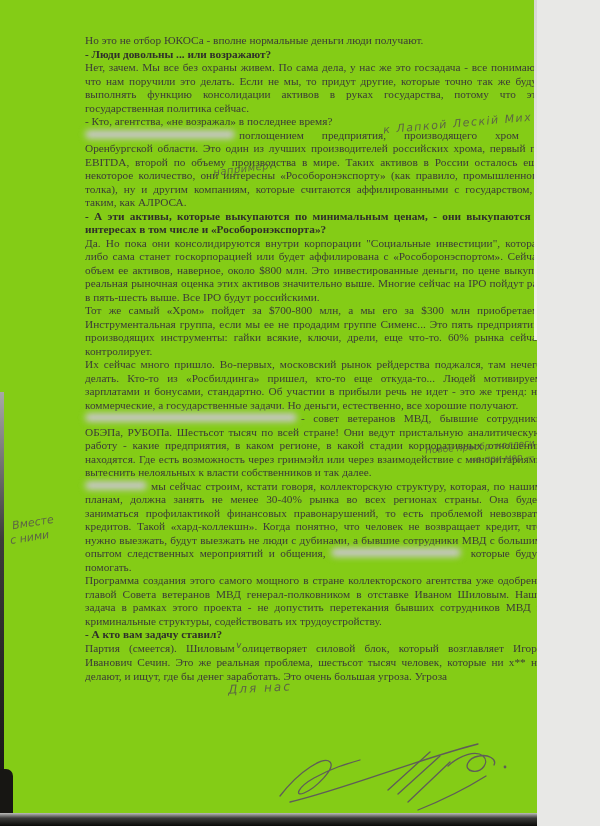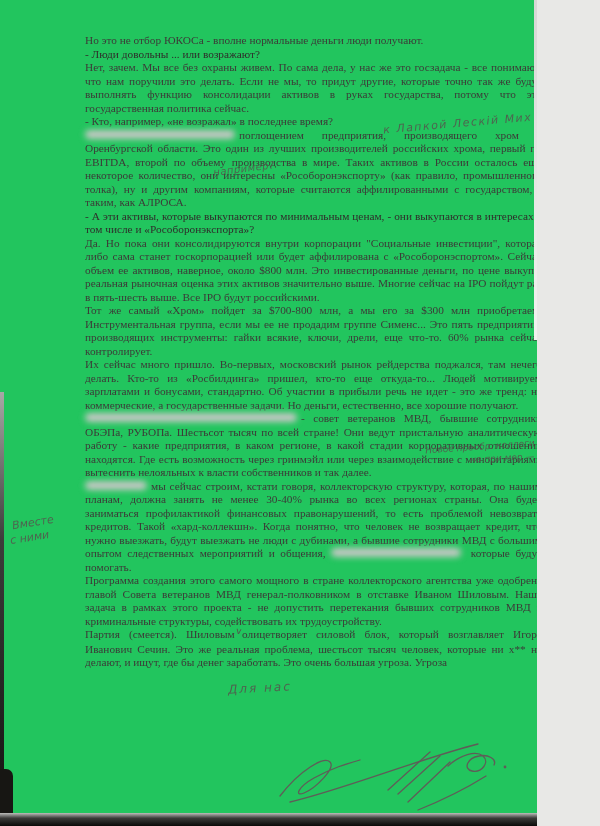--- a/index.html
+++ b/index.html
@@ -1,21 +1,21 @@
 <!DOCTYPE html>
 <html><head>
 <meta charset="utf-8">
 <style>
   html,body{margin:0;padding:0;background:#e8e8e6;}
-  .page{position:relative;width:537px;height:826px;background:#22c55e;overflow:hidden;
+  .page{position:relative;width:537px;height:826px;background:#84cc16;overflow:hidden;
         font-family:"Liberation Serif",serif;}
   .doc{position:absolute;left:85px;top:34px;width:457px;color:#3c3b38;
        font-size:11.3px;line-height:13.5px;text-align:justify;}
   .para{margin:0;}
-  .para.q{font-weight:normal;color:#2f2e2b;}
+  .para.q{font-weight:bold;color:#2f2e2b;}
   .seg.i{}
   .redact{display:inline-block;height:9px;background:#c7c7c5;border-radius:5px;
           filter:blur(3px);vertical-align:baseline;margin:0 4px 0 0;}
   .caret{display:inline-block;font-family:"DejaVu Sans",sans-serif;color:#55524c;
          font-size:9px;transform:translateY(-4px) rotate(8deg);margin:0 1px;}
   .hw{position:absolute;font-family:"DejaVu Sans",sans-serif;font-style:italic;
       color:#56534d;white-space:nowrap;opacity:.85;}
   .hw-top-right{left:383px;top:117px;font-size:11px;transform:rotate(-5deg);letter-spacing:1.5px;}
   .hw-naprimer{left:213px;top:163px;font-size:10px;transform:rotate(-7deg);letter-spacing:.5px;}
   .hw-right-1{left:425px;top:440px;font-size:9px;transform:rotate(-4deg);}
@@ -37,29 +37,30 @@
 </style>
 </head>
 <body>
 
 <div class="page">
 
   <div class="doc" id="doc">
       <p class="para a"><span class="seg">Но это не отбор ЮКОСа - вполне нормальные деньги люди получают.</span></p>
       <p class="para q"><span class="seg">- Люди довольны ... или возражают?</span></p>
       <p class="para a"><span class="seg">Нет, зачем. Мы все без охраны живем. По сама дела, у нас же это госзадача - все понимают, что нам поручили это делать. Если не мы, то придут другие, которые точно так же будут выполнять функцию консолидации активов в руках государства, потому что это государственная политика сейчас.</span></p>
-      <p class="para a"><span class="seg">- Кто, например, «не возражал» в последнее время?</span></p>
+      <p class="para a"><span class="seg">- Кто, агентства, «не возражал» в последнее время?</span></p>
       <p class="para a"><span class="redact" style="width: 150px;"></span><span class="seg">поглощением предприятия, производящего хром в Оренбургской области. Это один из лучших производителей российских хрома, первый по EBITDA, второй по объему производства в мире. Таких активов в России осталось еще некоторое количество, они интересны «Рособоронэкспорту» (как правило, промышленного толка), ну и другим компаниям, которые считаются аффилированными с государством, - таким, как АЛРОСА.</span></p>
       <p class="para q"><span class="seg">- А эти активы, которые выкупаются по минимальным ценам, - они выкупаются в интересах в том числе и «Рособоронэкспорта»?</span></p>
       <p class="para a"><span class="seg">Да. Но пока они консолидируются внутри корпорации "Социальные инвестиции", которая либо сама станет госкорпорацией или будет аффилирована с «Рособоронэспортом». Сейчас объем ее активов, наверное, около $800 млн. Это инвестированные деньги, по цене выкупа, реальная рыночная оценка этих активов значительно выше. Многие сейчас на IPO пойдут раз в пять-шесть выше. Все IPO будут российскими.</span></p>
       <p class="para a"><span class="seg">Тот же самый «Хром» пойдет за $700-800 млн, а мы его за $300 млн приобретаем. Инструментальная группа, если мы ее не продадим группе </span><span class="seg i">Сименс...</span><span class="seg"> Это пять предприятий, производящих инструменты: гайки всякие, ключи, дрели, еще что-то. 60% рынка сейчас контролирует.</span></p>
       <p class="para a"><span class="seg">Их сейчас много пришло. Во-первых, московский рынок рейдерства поджался, там нечего делать. Кто-то из «Росбилдинга» пришел, кто-то еще откуда-то... Людей мотивируем зарплатами и бонусами, стандартно. Об участии в прибыли речь не идет - это же тренд: не коммерческие, а государственные задачи. Но деньги, естественно, все хорошие получают.</span></p>
       <p class="para a"><span class="redact" style="width: 212px;"></span><span class="seg">- совет ветеранов МВД, бывшие сотрудники ОБЭПа, РУБОПа. Шестьсот тысяч по всей стране! Они ведут пристальную аналитическую работу - какие предприятия, в каком регионе, в какой стадии корпоративных отношений находятся. Где есть возможность через гринмэйл или через взаимодействие с миноритариями вытеснить нелояльных к власти собственников и так далее.</span></p>
       <p class="para a"><span class="redact" style="width: 62px;"></span><span class="seg">мы сейчас строим, кстати говоря, коллекторскую структуру, которая, по нашим планам, должна занять не менее 30-40% рынка во всех регионах страны. Она будет заниматься профилактикой финансовых правонарушений, то есть проблемой невозврата кредитов. Такой «хард-коллекшн». Когда понятно, что человек не возвращает кредит, что нужно выезжать, будут выезжать не люди с дубинами, а бывшие сотрудники МВД с большим опытом следственных мероприятий и общения, </span><span class="redact" style="width: 130px;"></span><span class="seg"> которые будут помогать.</span></p>
       <p class="para a"><span class="seg">Программа создания этого самого мощного в стране коллекторского агентства уже одобрена главой Совета ветеранов МВД генерал-полковником в отставке Иваном Шиловым. Наша задача в рамках этого проекта - не допустить перетекания бывших сотрудников МВД в криминальные структуры, содействовать их трудоустройству.</span></p>
+      <p class="para q"><span class="seg">- А кто вам задачу ставил?</span></p>
       <p class="para a"><span class="seg">Партия </span><span class="seg i">(смеется)</span><span class="seg">. Шиловым</span><span class="caret">v</span><span class="seg">олицетворяет силовой блок, который возглавляет Игорь Иванович Сечин. Это же реальная проблема, шестьсот тысяч человек, которые ни х** не делают, и ищут, где бы денег заработать. Это очень большая угроза. Угроза</span></p>
     </div>
 
   <div class="hw hw-top-right">к Лапкой Лескій Мих</div>
   <div class="hw hw-naprimer">например?</div>
   <div class="hw hw-right-1">Новое преобр. коллеги Ресурсам</div>
   <div class="hw hw-right-2">на при мер —</div>
   <div class="hw hw-left-1">Вместе</div>
   <div class="hw hw-left-2">с ними</div>
   <div class="hw hw-dlya-nas">Для нас</div>

